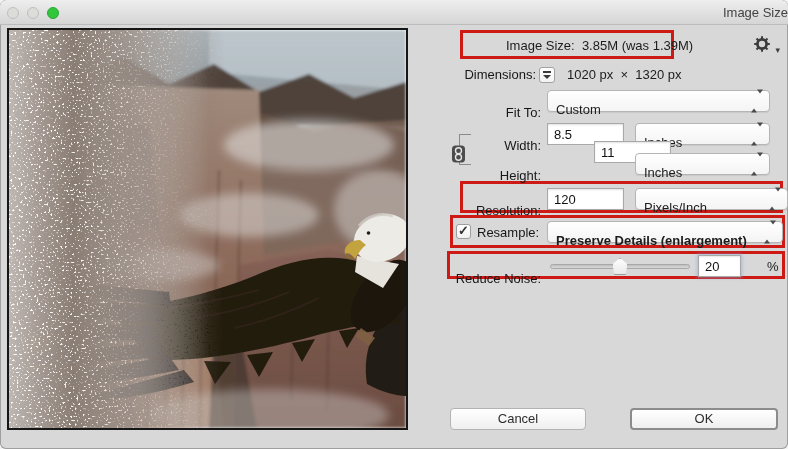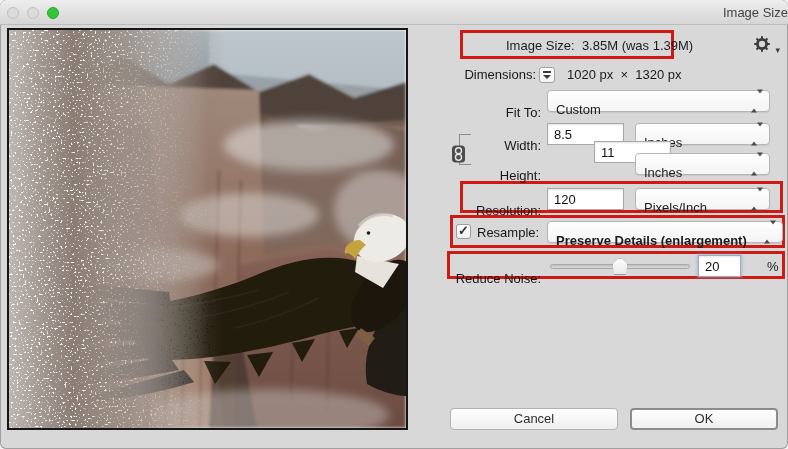--- a/index.html
+++ b/index.html
@@ -84,21 +84,21 @@
     border:1px solid #9a9a9a;
     clip-path: polygon(50% 0%, 96% 36%, 86% 100%, 14% 100%, 4% 36%);
     border-radius:3px;
   }
   
   .btn {
     position:absolute; top:408px; height:22px; border-radius:4px; text-align:center;
     background:linear-gradient(#ffffff,#efefef); color:#2d2d2d; cursor:default;
     border:1px solid #b3b3b3; line-height:20px; font-size:13px;
   }
-  .btn.cancel { left:450px; width:168px; }
+  .btn.cancel { left:450px; width:136px; }
   .btn.ok { left:630px; width:148px; border:2px solid #8c8c8c; line-height:18px; }
   .pct { position:absolute; left:767px; top:259px; }
   .dim-value { position:absolute; left:567px; top:67px; white-space:pre; }
   .imgsize-row { position:absolute; left:470px; top:38px; white-space:pre;margin-left:36px; }
 </style>
 </head>
 <body>
 
 <div class="window">
 
@@ -287,21 +287,21 @@
 
   <div class="lbl r-align" style="top:156px;">Height:</div>
   <input class="tfield" style="left: 547px; top: 141px; width: 77px; margin-left: 47px;" value="11">
   <div class="popup" style="left:635px; top:153px; width:135px;">
     <span class="val">Inches</span>
     <span class="stepper"><span class="up"></span><span class="down"></span></span>
   </div>
 
   <div class="lbl r-align" style="top:191px;">Resolution:</div>
   <input class="tfield" style="left: 547px; top: 188px; width: 77px;" value="120">
-  <div class="popup" style="left:635px; top:188px; width:135px;">
+  <div class="popup" style="left:635px; top:188px; width:153px;">
     <span class="val">Pixels/Inch</span>
     <span class="stepper"><span class="up"></span><span class="down"></span></span>
   </div>
 
   <div class="checkbox">
     <span class="mark">✓</span>
   </div>
   <div class="lbl" style="left:477px; top:225px;">Resample:</div>
   <div class="popup" style="left:547px; top:221px; width:236px;font-weight:bold;">
     <span class="val">Preserve Details (enlargement)</span>

